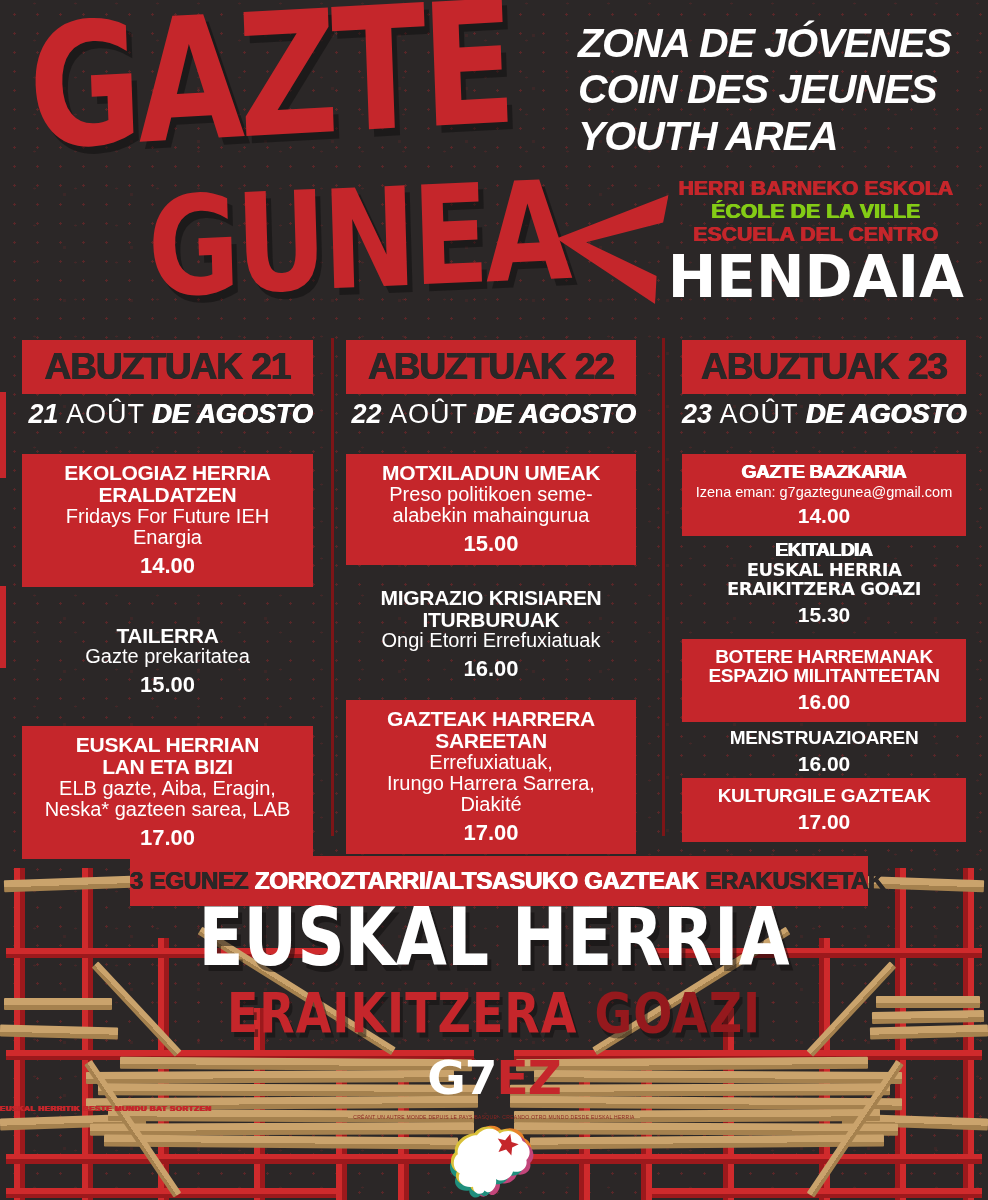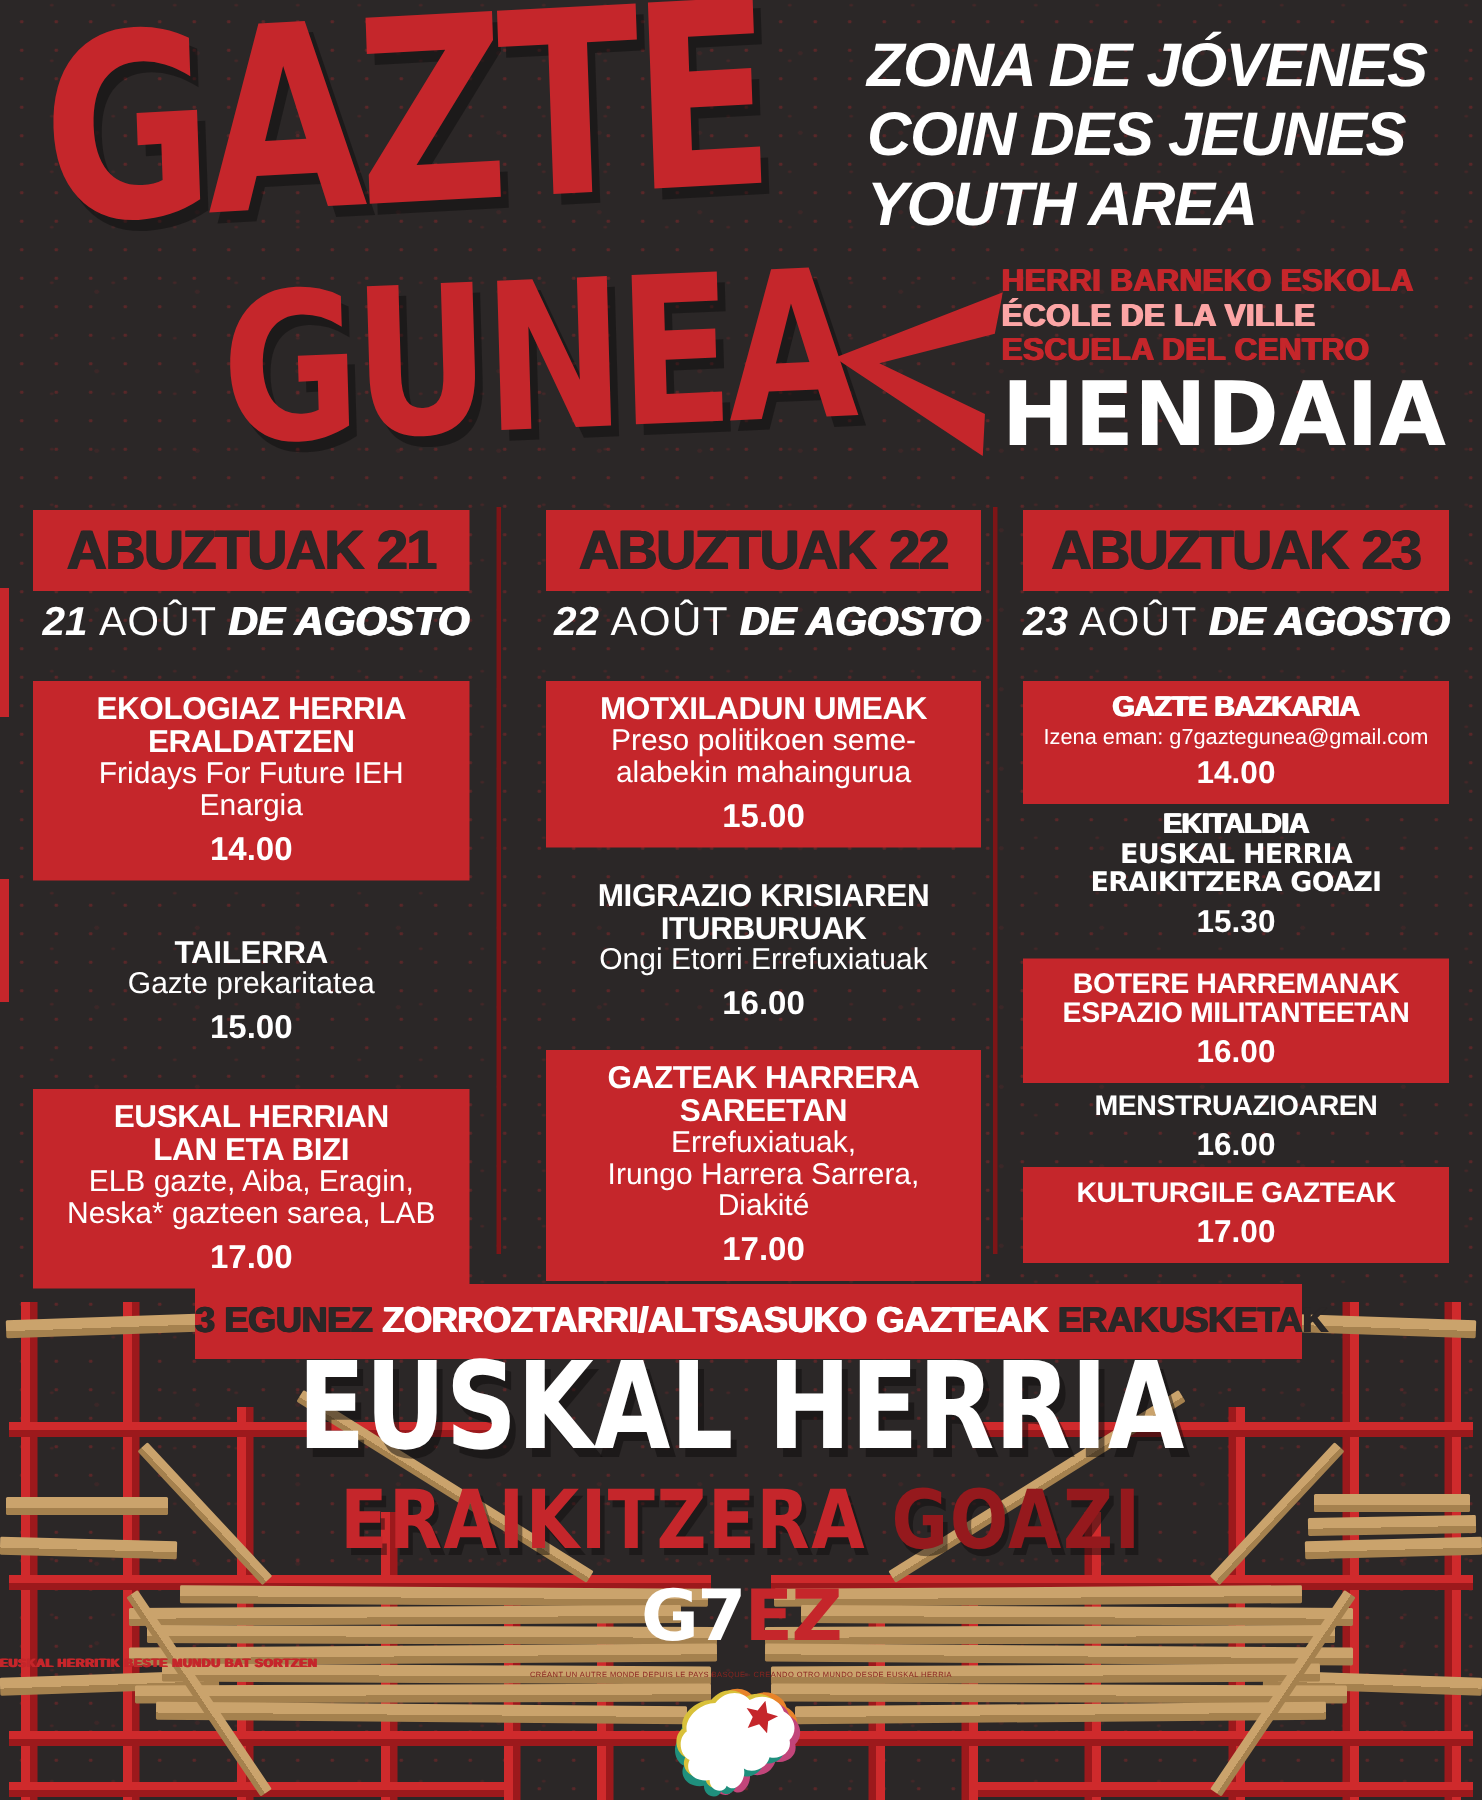--- a/index.html
+++ b/index.html
@@ -18,29 +18,29 @@
     font:800 135px/1 "DejaVu Sans",sans-serif;letter-spacing:-5px;
     transform:scale(1.02,1.26) rotate(-2.5deg);transform-origin:left top;
     text-shadow:5px 6px 0 rgba(12,10,10,.45);}
   .gunea{position:absolute;left:146px;top:180px;z-index:3;color:#c5262b;
     font:800 112px/1 "DejaVu Sans",sans-serif;letter-spacing:-4px;
     transform:scale(1.0,1.22) rotate(-2deg);transform-origin:left top;
     text-shadow:5px 6px 0 rgba(12,10,10,.45);}
   .chev{position:absolute;left:556px;top:188px;z-index:3;transform:rotate(7deg);}
   .subtitle{position:absolute;left:578px;top:20px;z-index:3;color:#fff;
     font-style:italic;font-weight:700;font-size:41px;line-height:1.13;letter-spacing:-1px;}
-  .loc{position:absolute;right:24px;top:176px;z-index:3;text-align:left;line-height:1.1;}
+  .loc{position:absolute;right:24px;top:176px;z-index:3;text-align:center;line-height:1.1;}
   .loc .l{display:block;font-size:21px;font-weight:700;letter-spacing:.2px;}
-  .redtx{color:#c5262b}.whitetx{color:#fca5a5}
+  .redtx{color:#c5262b}.whitetx{color:#84cc16}
   .city{display:block;margin-top:2px;color:#fff;font:800 58px/1 "DejaVu Sans",sans-serif;
     letter-spacing:0;transform:scaleY(1.02);transform-origin:top right;}
   .heavy{text-shadow:.6px 0 0 currentColor,-.6px 0 0 currentColor;}
   
   .col{position:absolute;top:340px;z-index:3;}
-  .col1{left:22px;width:291px}.col2{left:364px;width:290px}.col3{left:682px;width:284px}
+  .col1{left:22px;width:291px}.col2{left:346px;width:290px}.col3{left:682px;width:284px}
   .col-header{background:#c5262b;height:54px;display:flex;align-items:center;justify-content:center;
     color:#2b2727;font-weight:700;font-size:37px;letter-spacing:-1px;}
   .date{margin-top:5px;text-align:right;color:#fff;font-size:27px;white-space:nowrap;}
   .date .d{font-weight:700;font-style:italic}
   .date .f{font-weight:400;letter-spacing:1px}
   .date .e{font-weight:700;font-style:italic}
   .event{text-align:center;color:#fff;}
   .event.boxed{background:#c5262b;padding:8px 4px;}
   .event .t{font-weight:700;font-size:21px;line-height:1.04;letter-spacing:-.3px;white-space:nowrap;}
   .event .dsc{font-size:20px;line-height:1.05;white-space:nowrap;}

